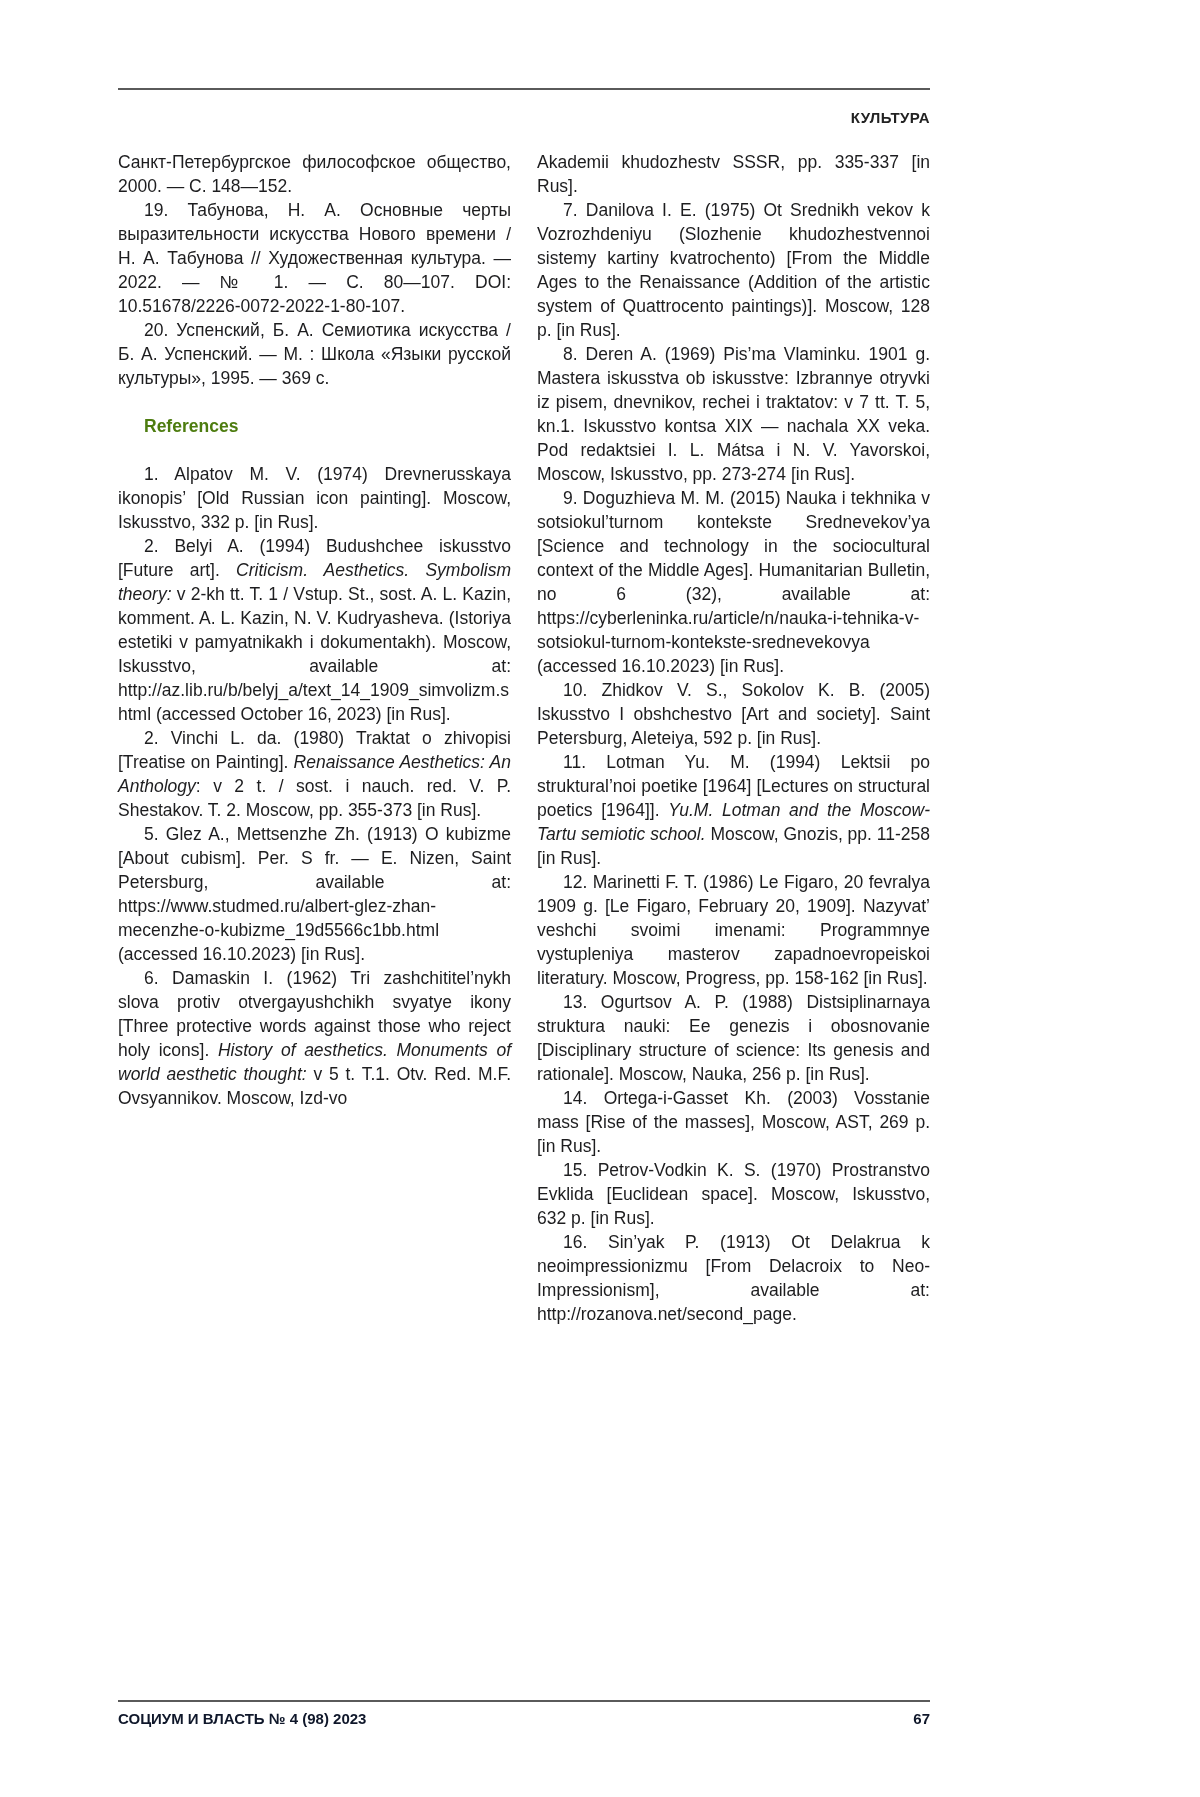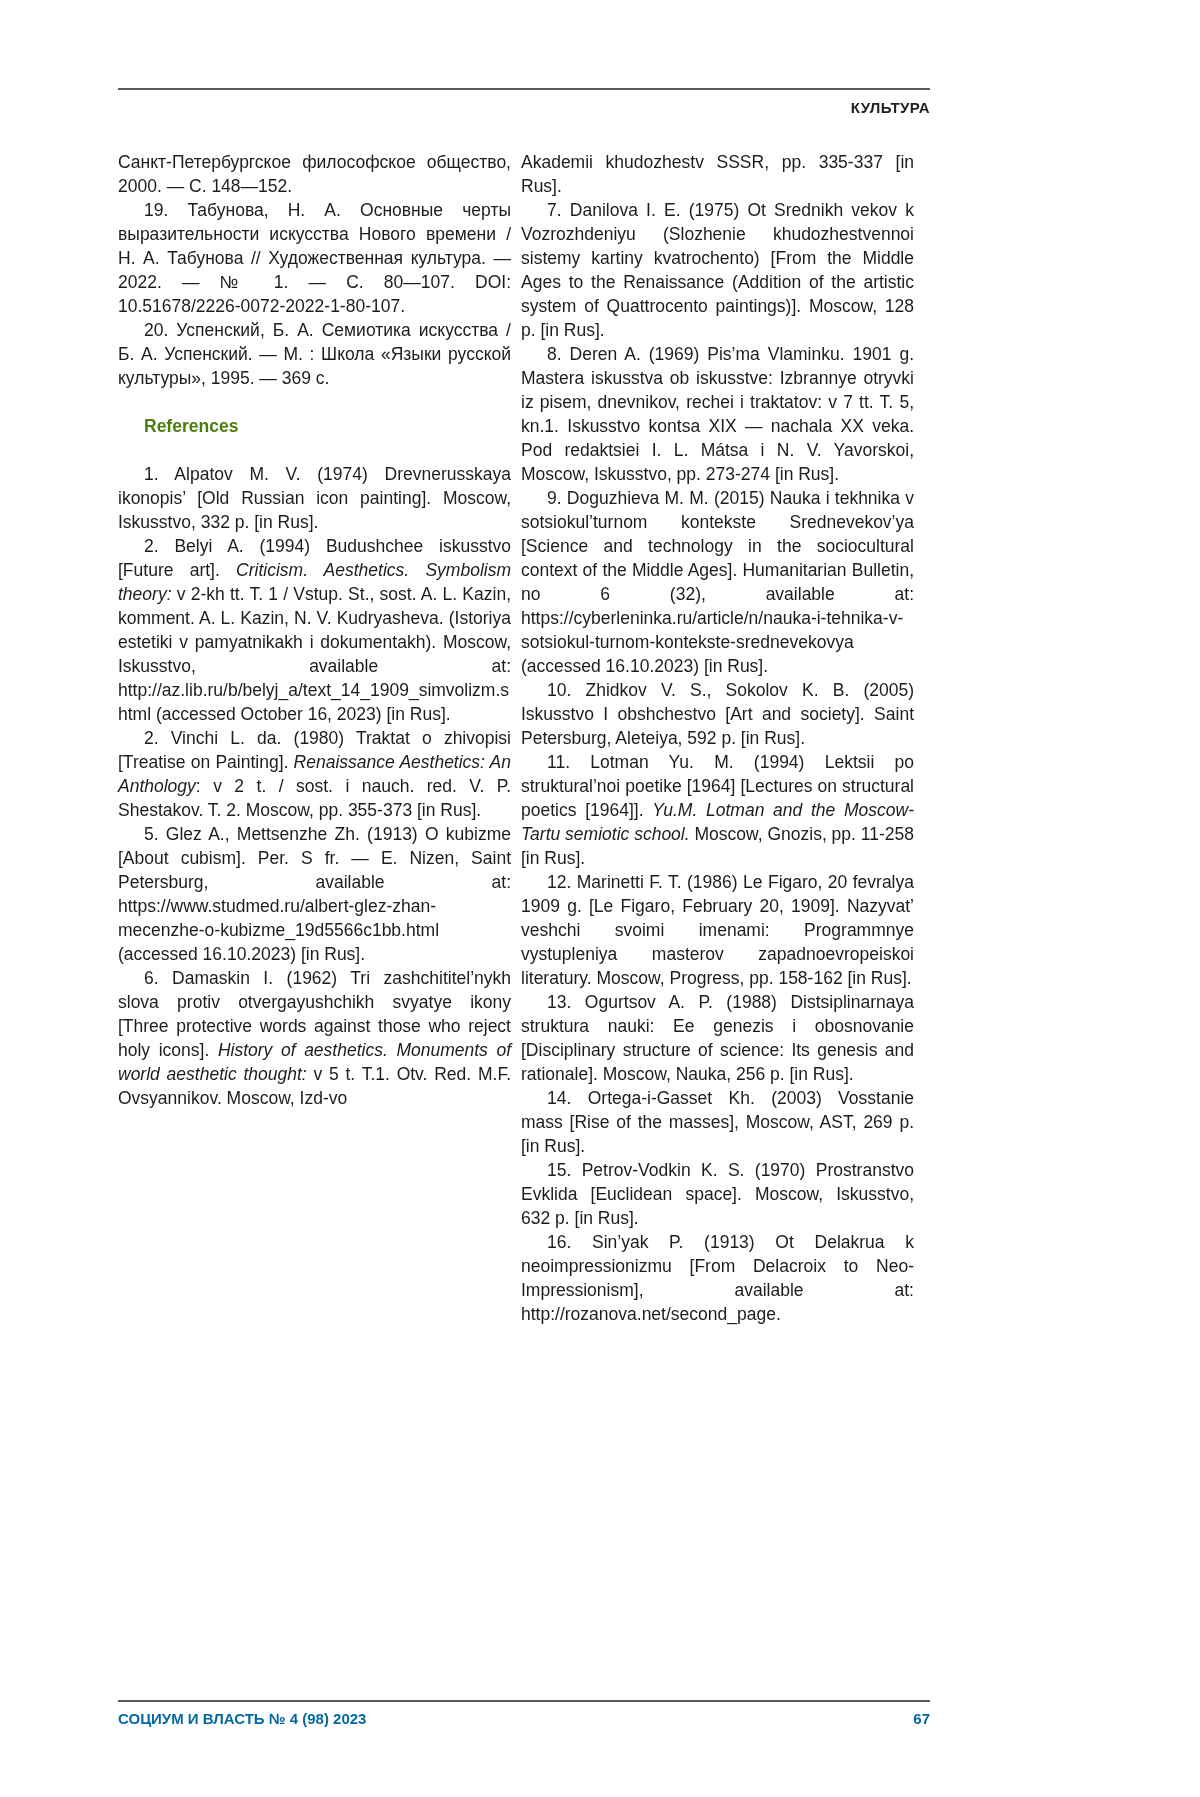--- a/index.html
+++ b/index.html
@@ -10,47 +10,47 @@
     font-family:"Liberation Sans","DejaVu Sans",sans-serif;
     color:#1d1d1f;
     overflow:hidden;
   }
   .page { position:absolute; inset:0; background:#fff; }
 
   .header { position:absolute; left:118px; top:88px; width:812px; }
   .rule { border-top:2px solid #5a5a5a; height:0; }
   .header-label {
     text-align:right; font-weight:bold; font-size:15px;
-    padding-top:9px; letter-spacing:0.4px; color:#222;
+    padding-top:19px; letter-spacing:0.4px; color:#222;
   }
 
   .columns {
     position:absolute; left:118px; top:150px; width:812px;
-    display:flex; gap:10px;
+    display:flex; gap:26px;
   }
   .col { width:393px; }
 
   .ref {
     font-size:17.5px; line-height:24px;
     text-align:justify; text-indent:26px;
     overflow-wrap:anywhere;
     color:#1d1d1f;
   }
   .ref.no-indent { text-indent:0; }
   .it { font-style:italic; }
 
   .ref-heading {
     font-size:17.5px; line-height:24px; font-weight:bold;
     margin:24px 0; text-indent:26px; color:#4d7c0f;
   }
 
   .footer { position:absolute; left:118px; top:1700px; width:812px; }
   .footer-row {
     display:flex; justify-content:space-between;
-    font-weight:bold; font-size:15px; padding-top:8px; color:#0369a1;
+    font-weight:bold; font-size:15px; padding-top:8px; color:#0f172a;
   }
 </style>
 </head>
 <body>
 
 <div class="page">
 
   <div class="header">
     <div class="rule"></div>
     <div class="header-label">КУЛЬТУРА</div>

